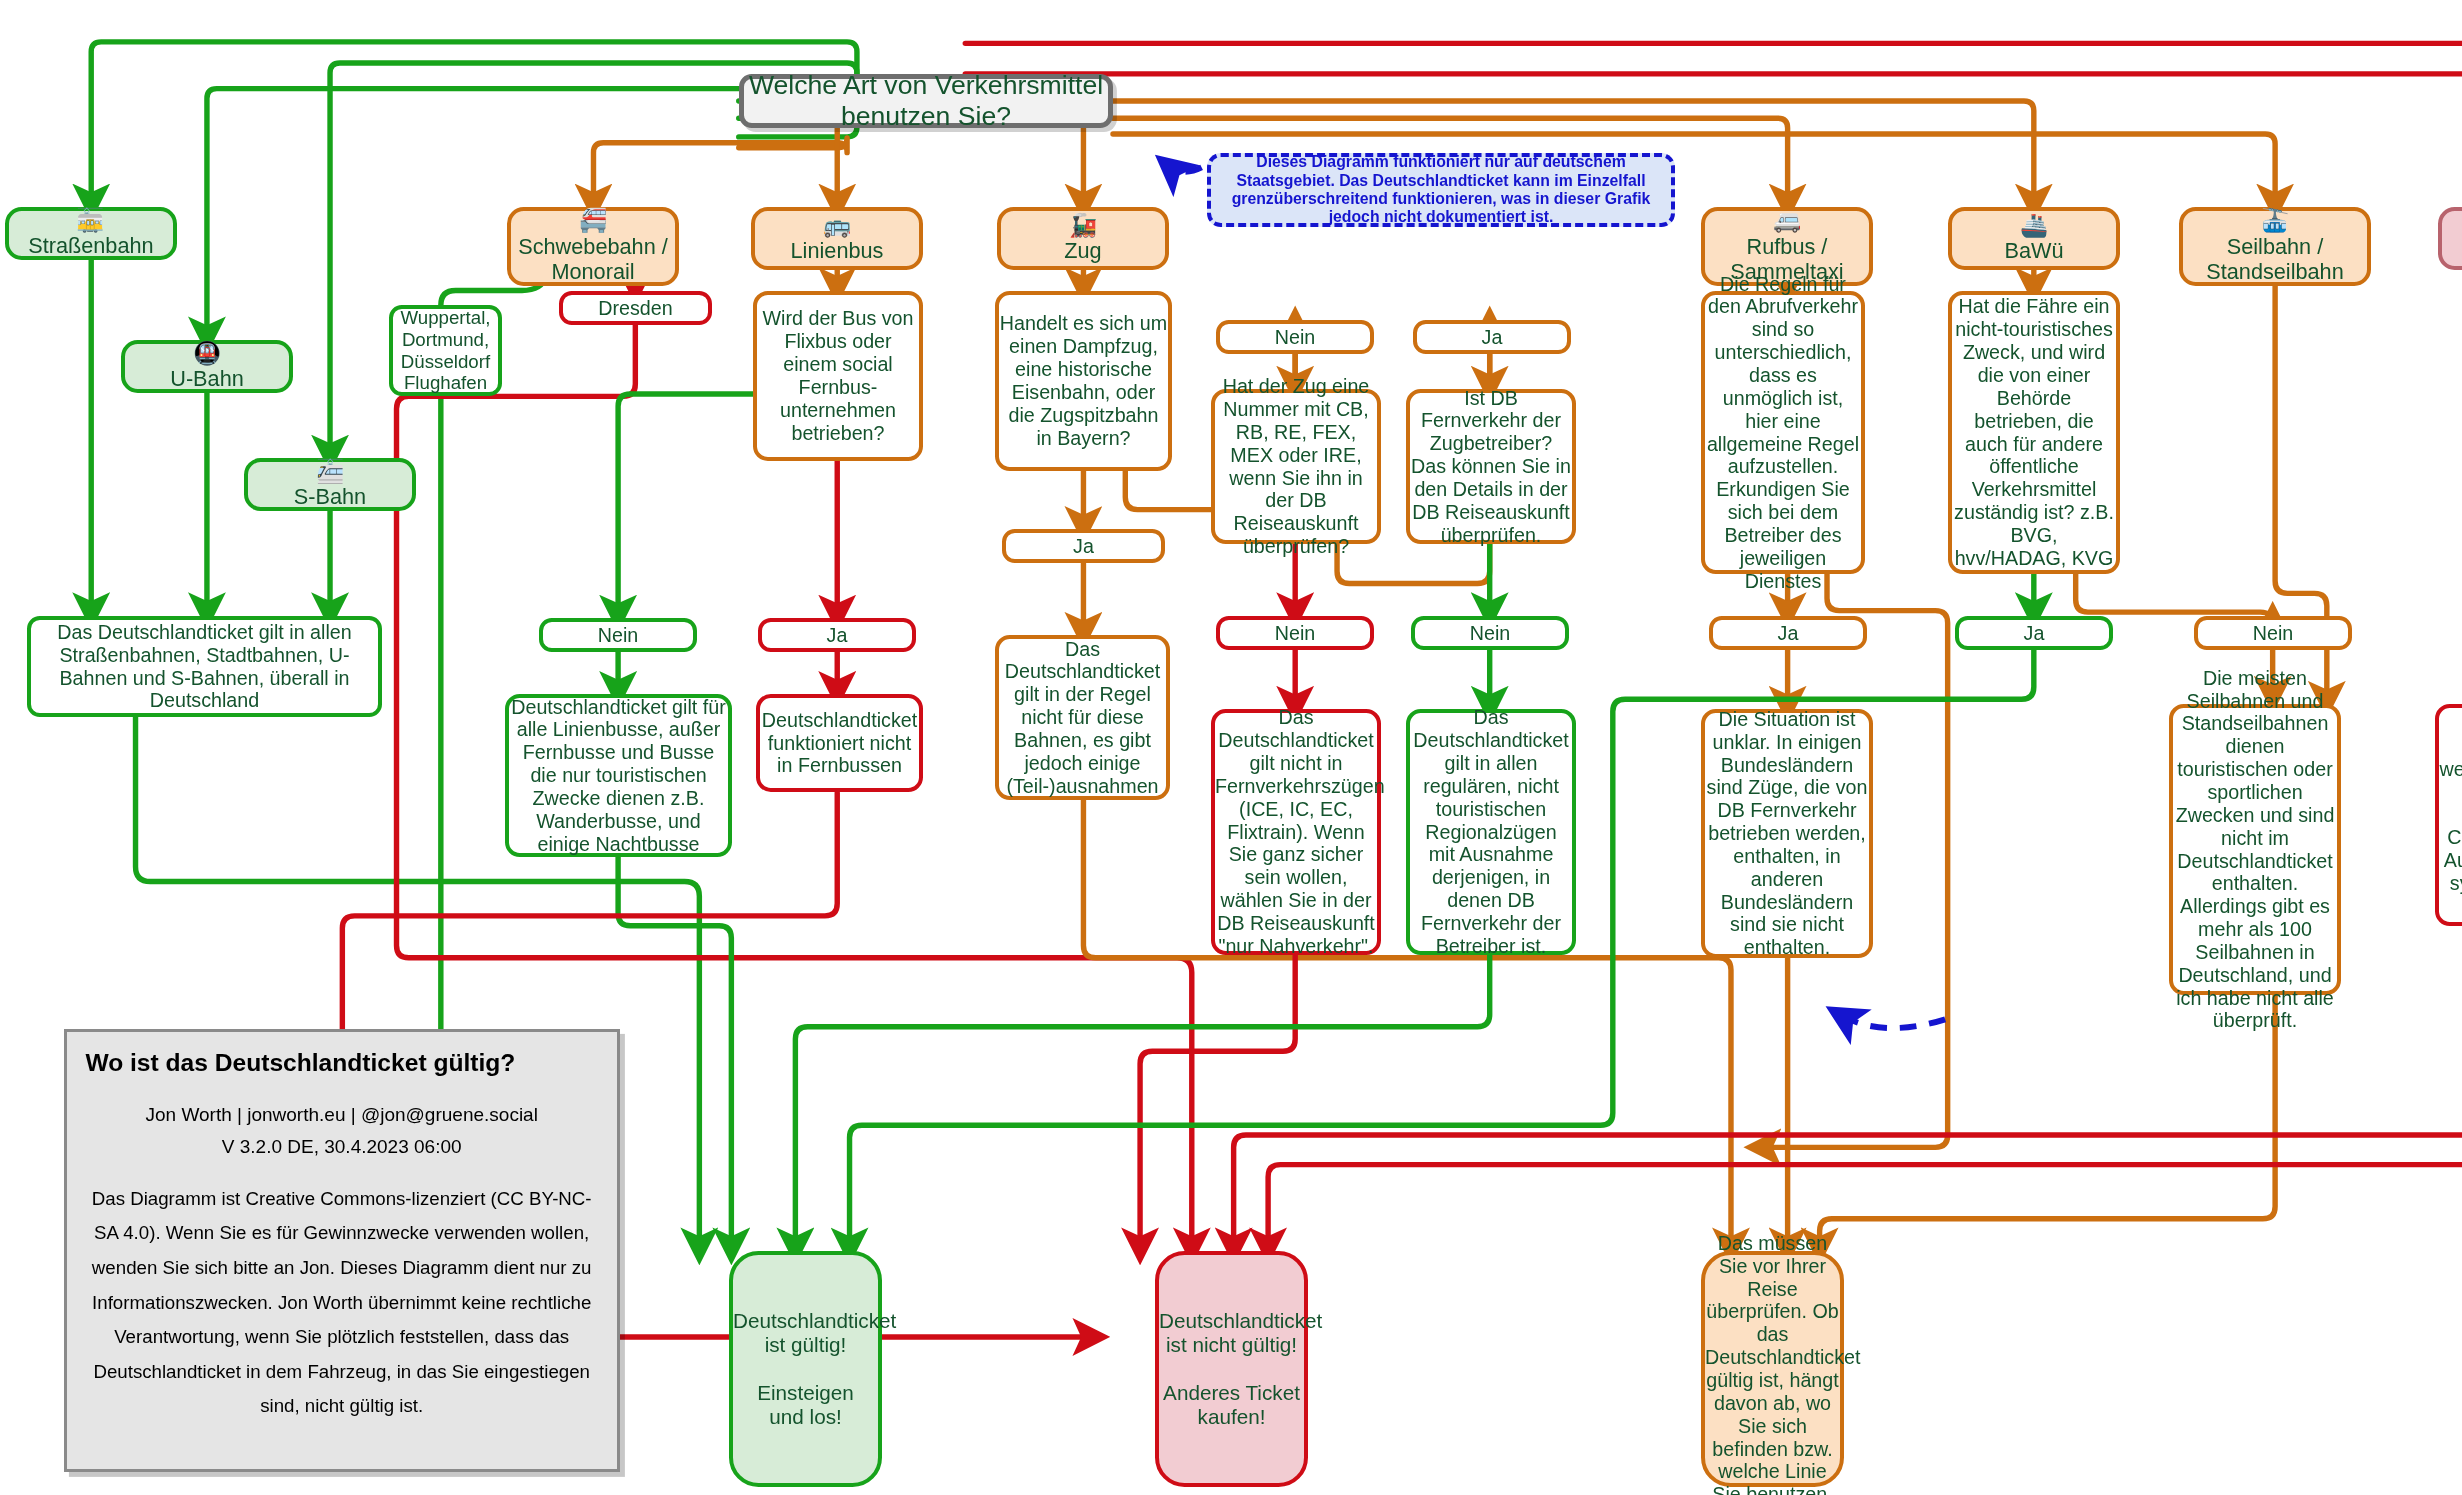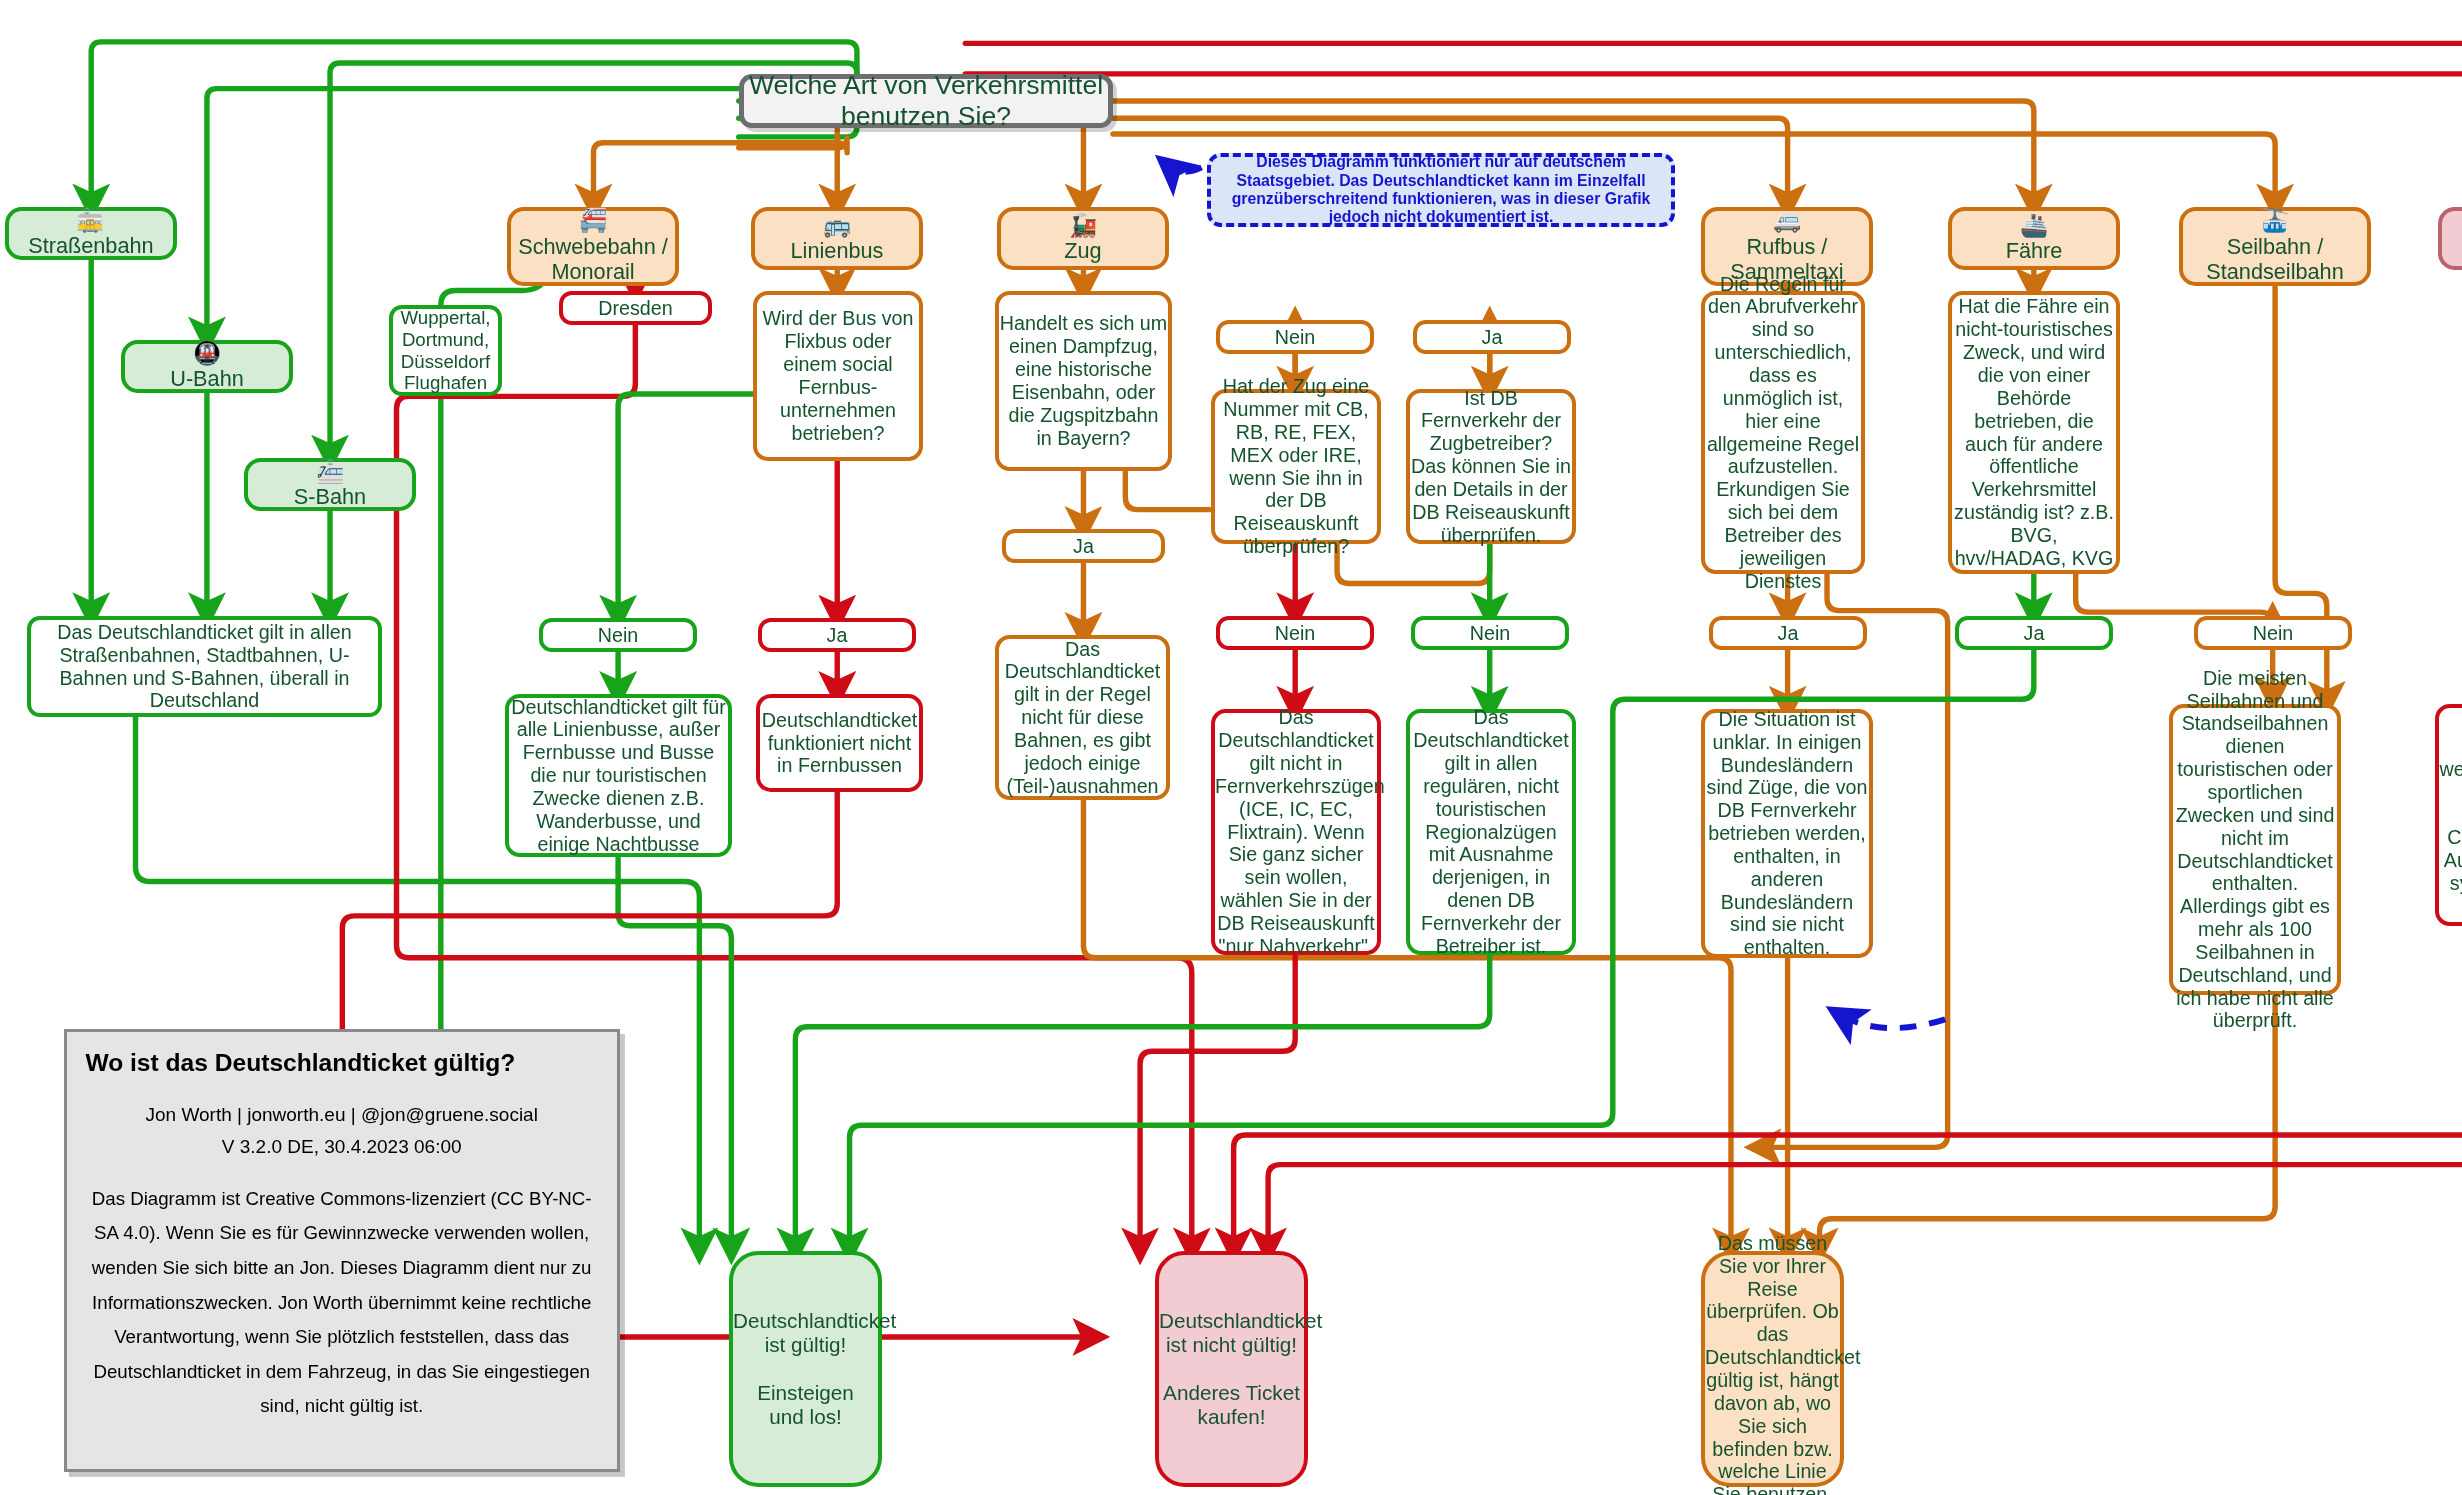--- a/index.html
+++ b/index.html
@@ -199,21 +199,21 @@
 </div>
 
 <div class="node t-orangeF" style="left:1701px;top:207px;width:172px;height:79px;font-size:21.7px;">
   <span class="ico">🚐</span>
   <span class="lbl">Rufbus /
 Sammeltaxi</span>
 </div>
 
 <div class="node t-orangeF" style="left:1948px;top:207px;width:172px;height:63px;font-size:21.7px;">
   <span class="ico">🚢</span>
-  <span class="lbl">Fähre</span>
+  <span class="lbl">BaWü</span>
 </div>
 
 <div class="node t-orangeF" style="left:2179px;top:207px;width:192px;height:79px;font-size:21.7px;">
   <span class="ico">🚠</span>
   <span class="lbl">Seilbahn /
 Standseilbahn</span>
 </div>
 
 <div class="node t-redF" style="left:2438px;top:207px;width:172px;height:63px;font-size:21.7px;">
 

